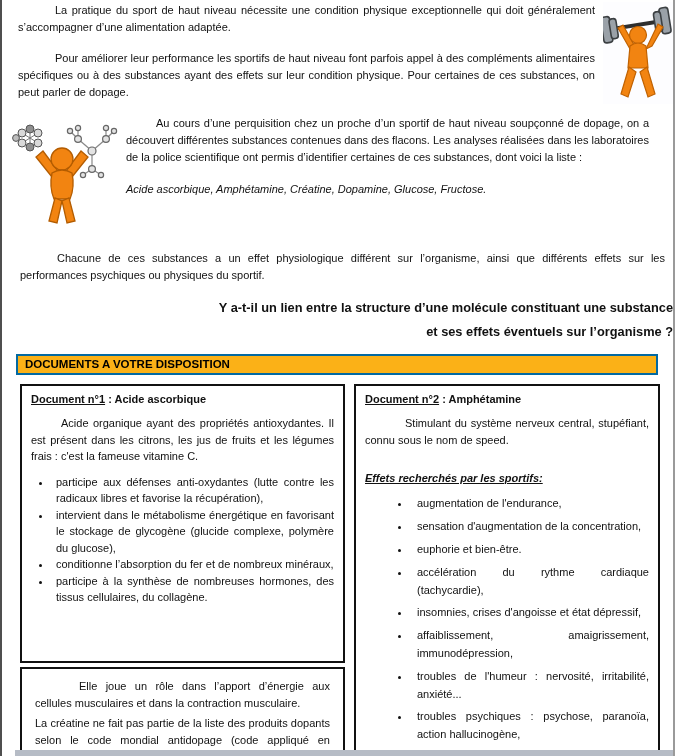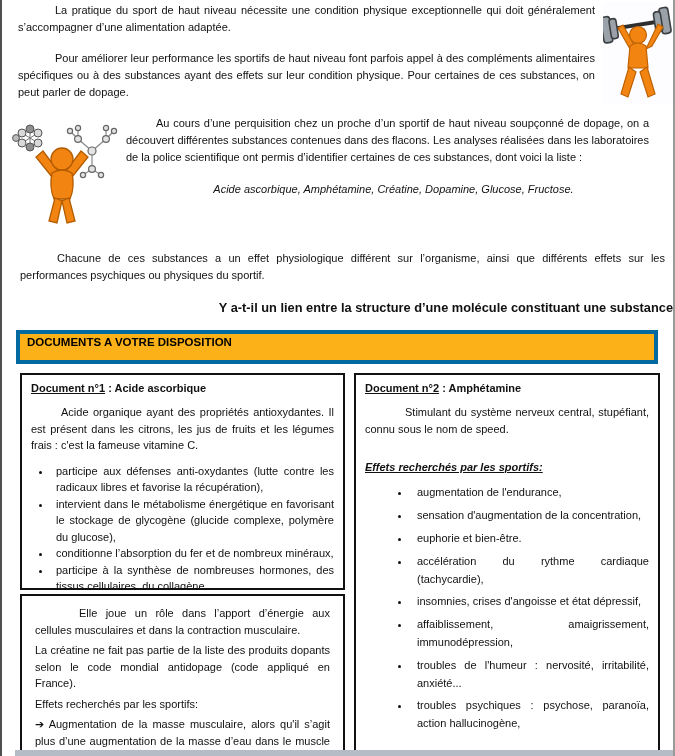--- a/index.html
+++ b/index.html
@@ -18,45 +18,45 @@
   .body-text { font-size:11px; line-height:1.55; text-align:justify; }
   p.indent { text-indent:37px; }
 
   .weightlifter-wrap { float:right; width:70px; height:102px; margin:0 0 4px 8px; background:#fdfdff; }
   .molecule-man-wrap { float:left; width:110px; height:105px; margin:6px 8px 0 -10px; }
 
   .top-section { padding-top:2px; }
   .top-section p { margin-right:6px; margin-bottom:14px; }
 
   .mid-section p.perquisition { margin-right:24px; text-indent:30px; margin-top:12px; }
-  .substances-line { text-align:center; font-style:italic; font-size:11px; margin:17px 12px 8px 0; }
+  .substances-line { text-align:left; font-style:italic; font-size:11px; margin:17px 12px 8px 0; }
   .clear { clear:both; }
 
   .chacune { margin:24px 8px 10px 2px; }
 
   .question { text-align:right; font-weight:bold; font-size:12.8px; margin-top:16px; }
   .question div { margin-top:9px; }
 
   .section-bar {
     margin:15px 15px 0 -2px;
     background:#FBB117;
-    border:4px solid #0369a1;
-    height:34px;
+    border:2px solid #0369a1;
+    height:21px;
     line-height:17px;
     font-weight:bold;
     font-size:11.5px;
     padding-left:7px;
     color:#000;
   }
 
   .columns { display:flex; gap:9px; margin:9px 13px 0 2px; }
   .col-left { width:325px; }
   .col-right { flex:1; }
   .doc-box { border:2px solid #111; background:#fff; padding:5px 9px; overflow:hidden; }
-  .box-1 { height:217px; }
+  .box-1 { height:279px; }
   .box-3 { height:172px; margin-top:4px; }
   .box-2 { height:403px; }
 
   .doc-title { font-weight:bold; font-size:11px; margin:2px 0 10px; }
   .doc-title .u { text-decoration:underline; }
 
   .doc-box p { font-size:11px; line-height:1.5; text-align:justify; }
   .doc-intro { text-indent:30px; margin-bottom:9px; }
   .doc2-intro { text-indent:40px; margin-bottom:24px; }
   .doc3-p1 { text-indent:44px; }
@@ -161,20 +161,21 @@
     </div>
     <p class="body-text perquisition">Au cours d’une perquisition chez un proche d’un sportif de haut niveau soupçonné de dopage, on a découvert différentes substances contenues dans des flacons. Les analyses réalisées dans les laboratoires de la police scientifique ont permis d’identifier certaines de ces substances, dont voici la liste :</p>
     <div class="substances-line">Acide ascorbique, Amphétamine, Créatine, Dopamine, Glucose, Fructose.</div>
     <div class="clear"></div>
   </div>
 
   <p class="body-text indent chacune">Chacune de ces substances a un effet physiologique différent sur l’organisme, ainsi que différents effets sur les performances psychiques ou physiques du sportif.</p>
 
   <div class="question">
     <div>Y a-t-il un lien entre la structure d’une molécule constituant une substance</div>
+    <div>et ses effets éventuels sur l’organisme ?</div>
   </div>
 
   <div class="section-bar">DOCUMENTS A VOTRE DISPOSITION</div>
 
   <div class="columns">
 
     <div class="col-left">
       <div class="doc-box box-1">
         <div class="doc-title">
           <span class="u">Document n°1</span><span> : Acide ascorbique</span>

